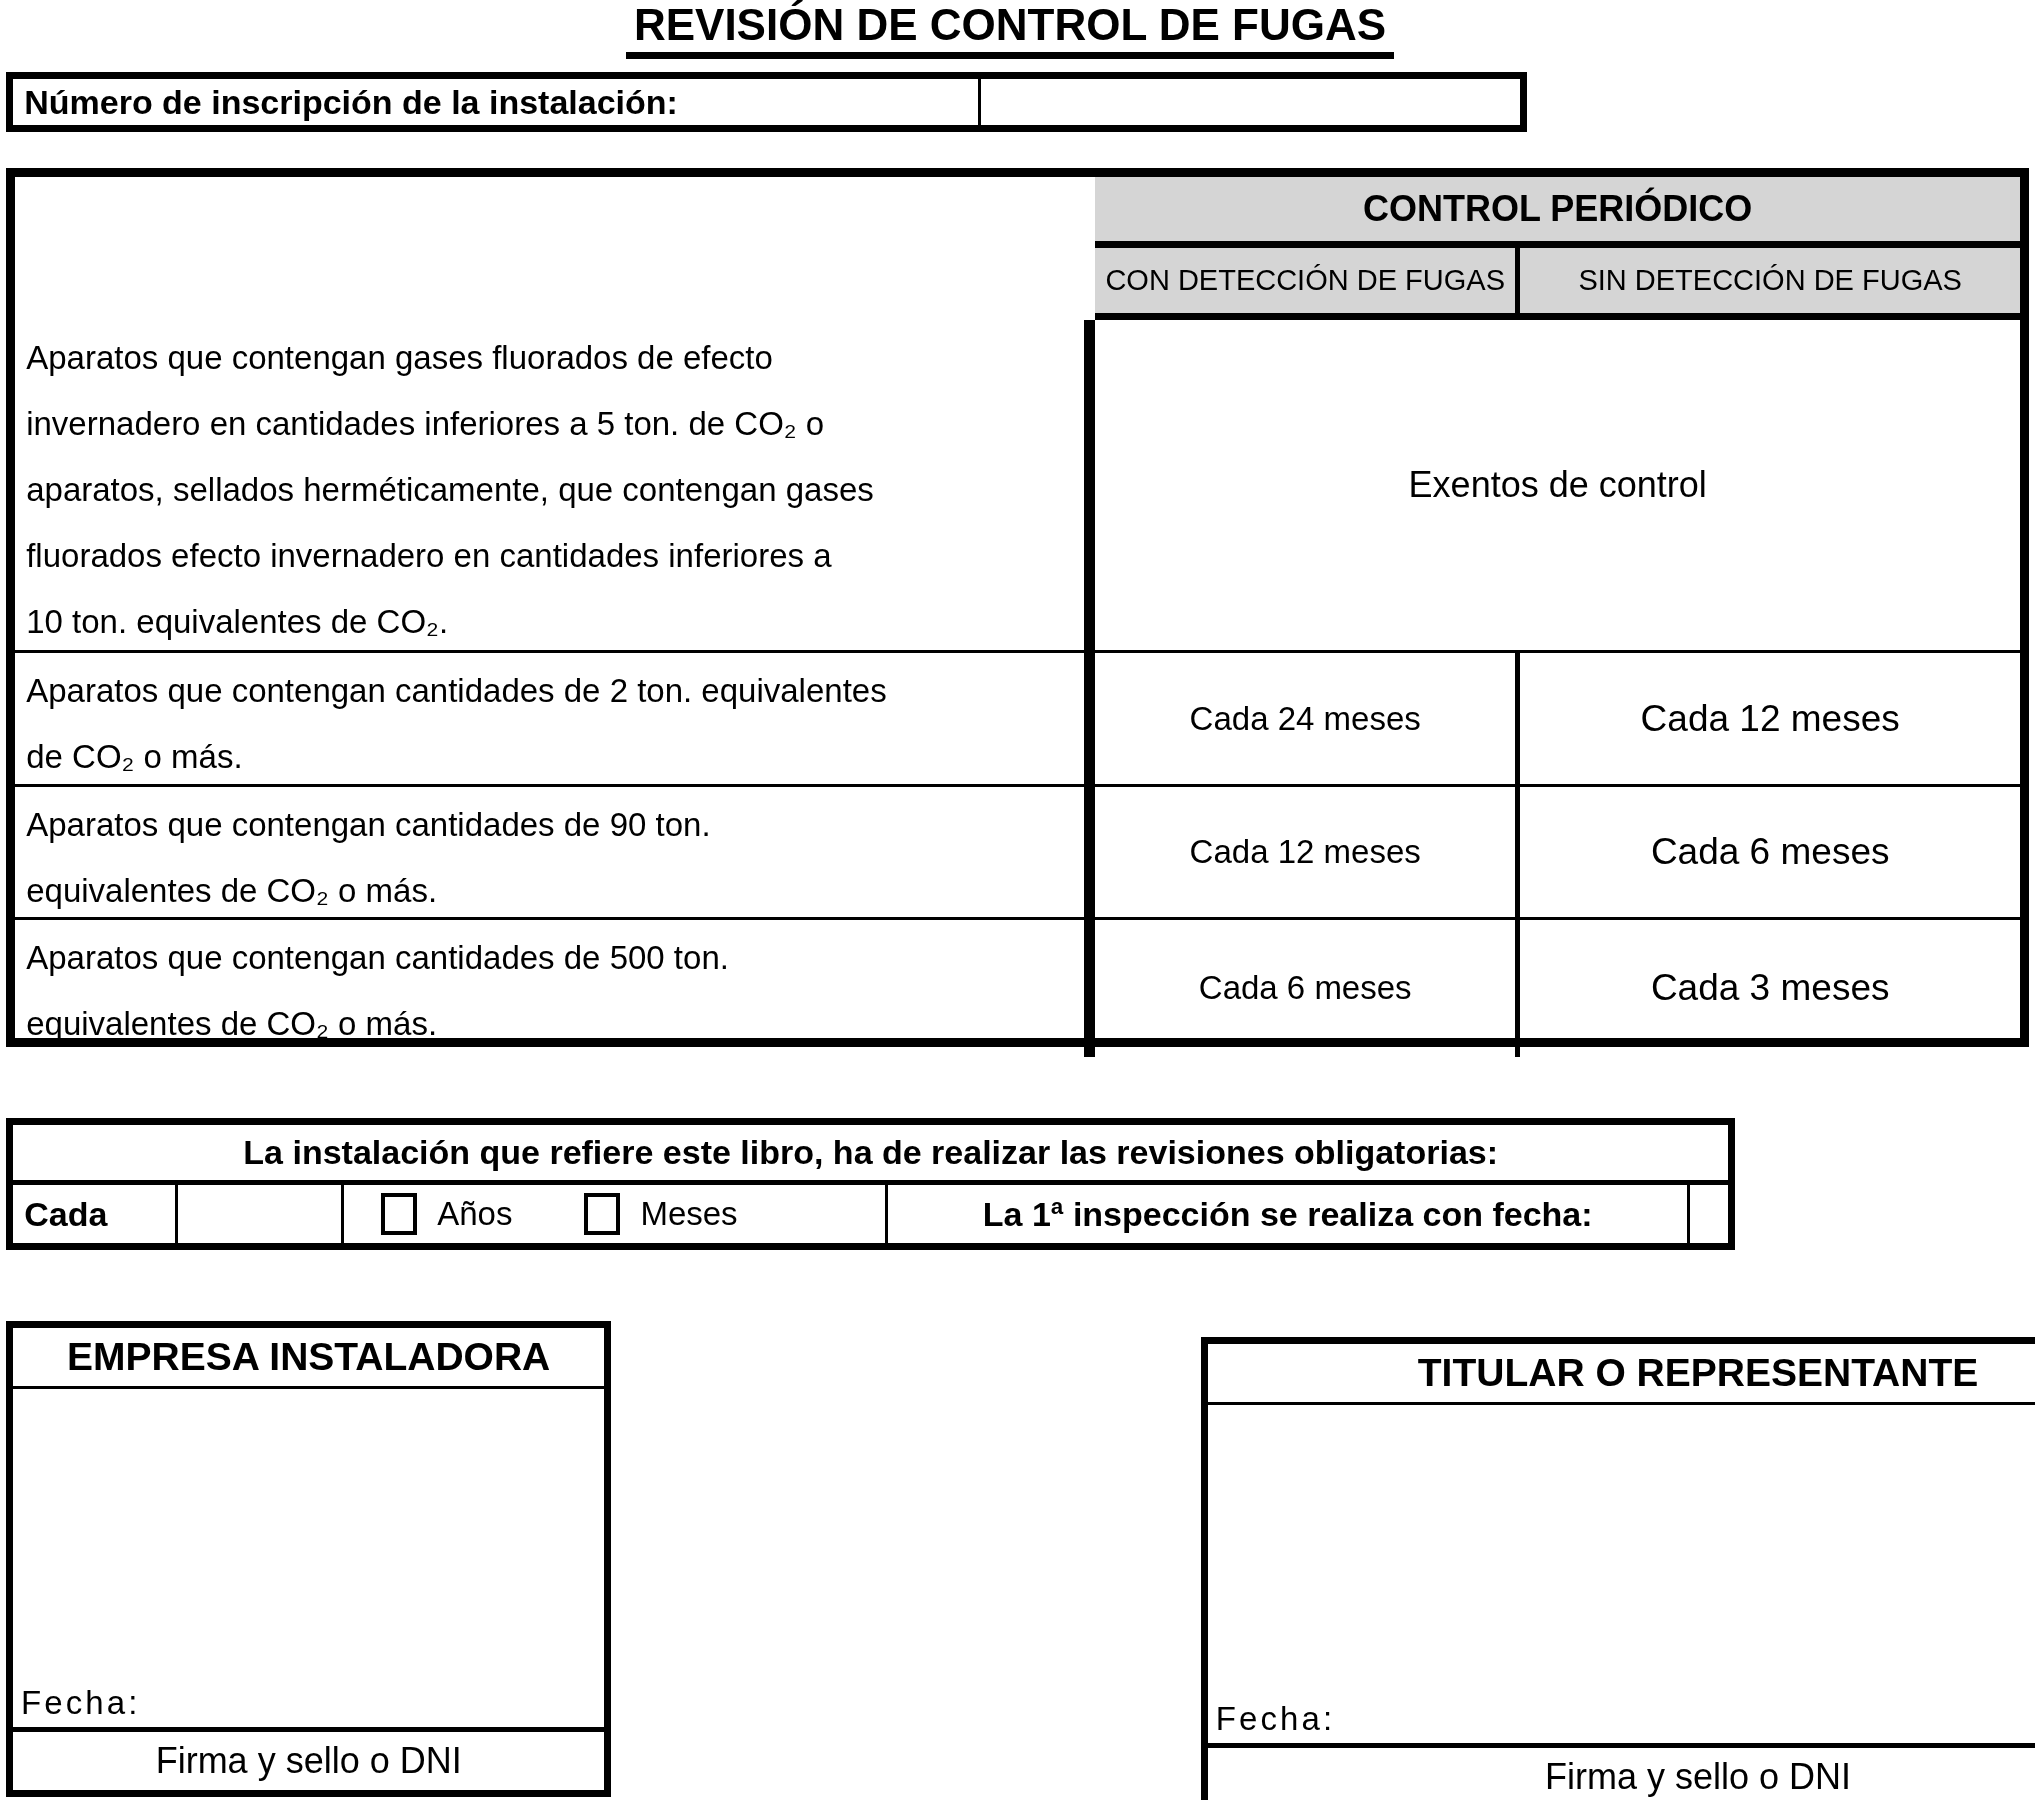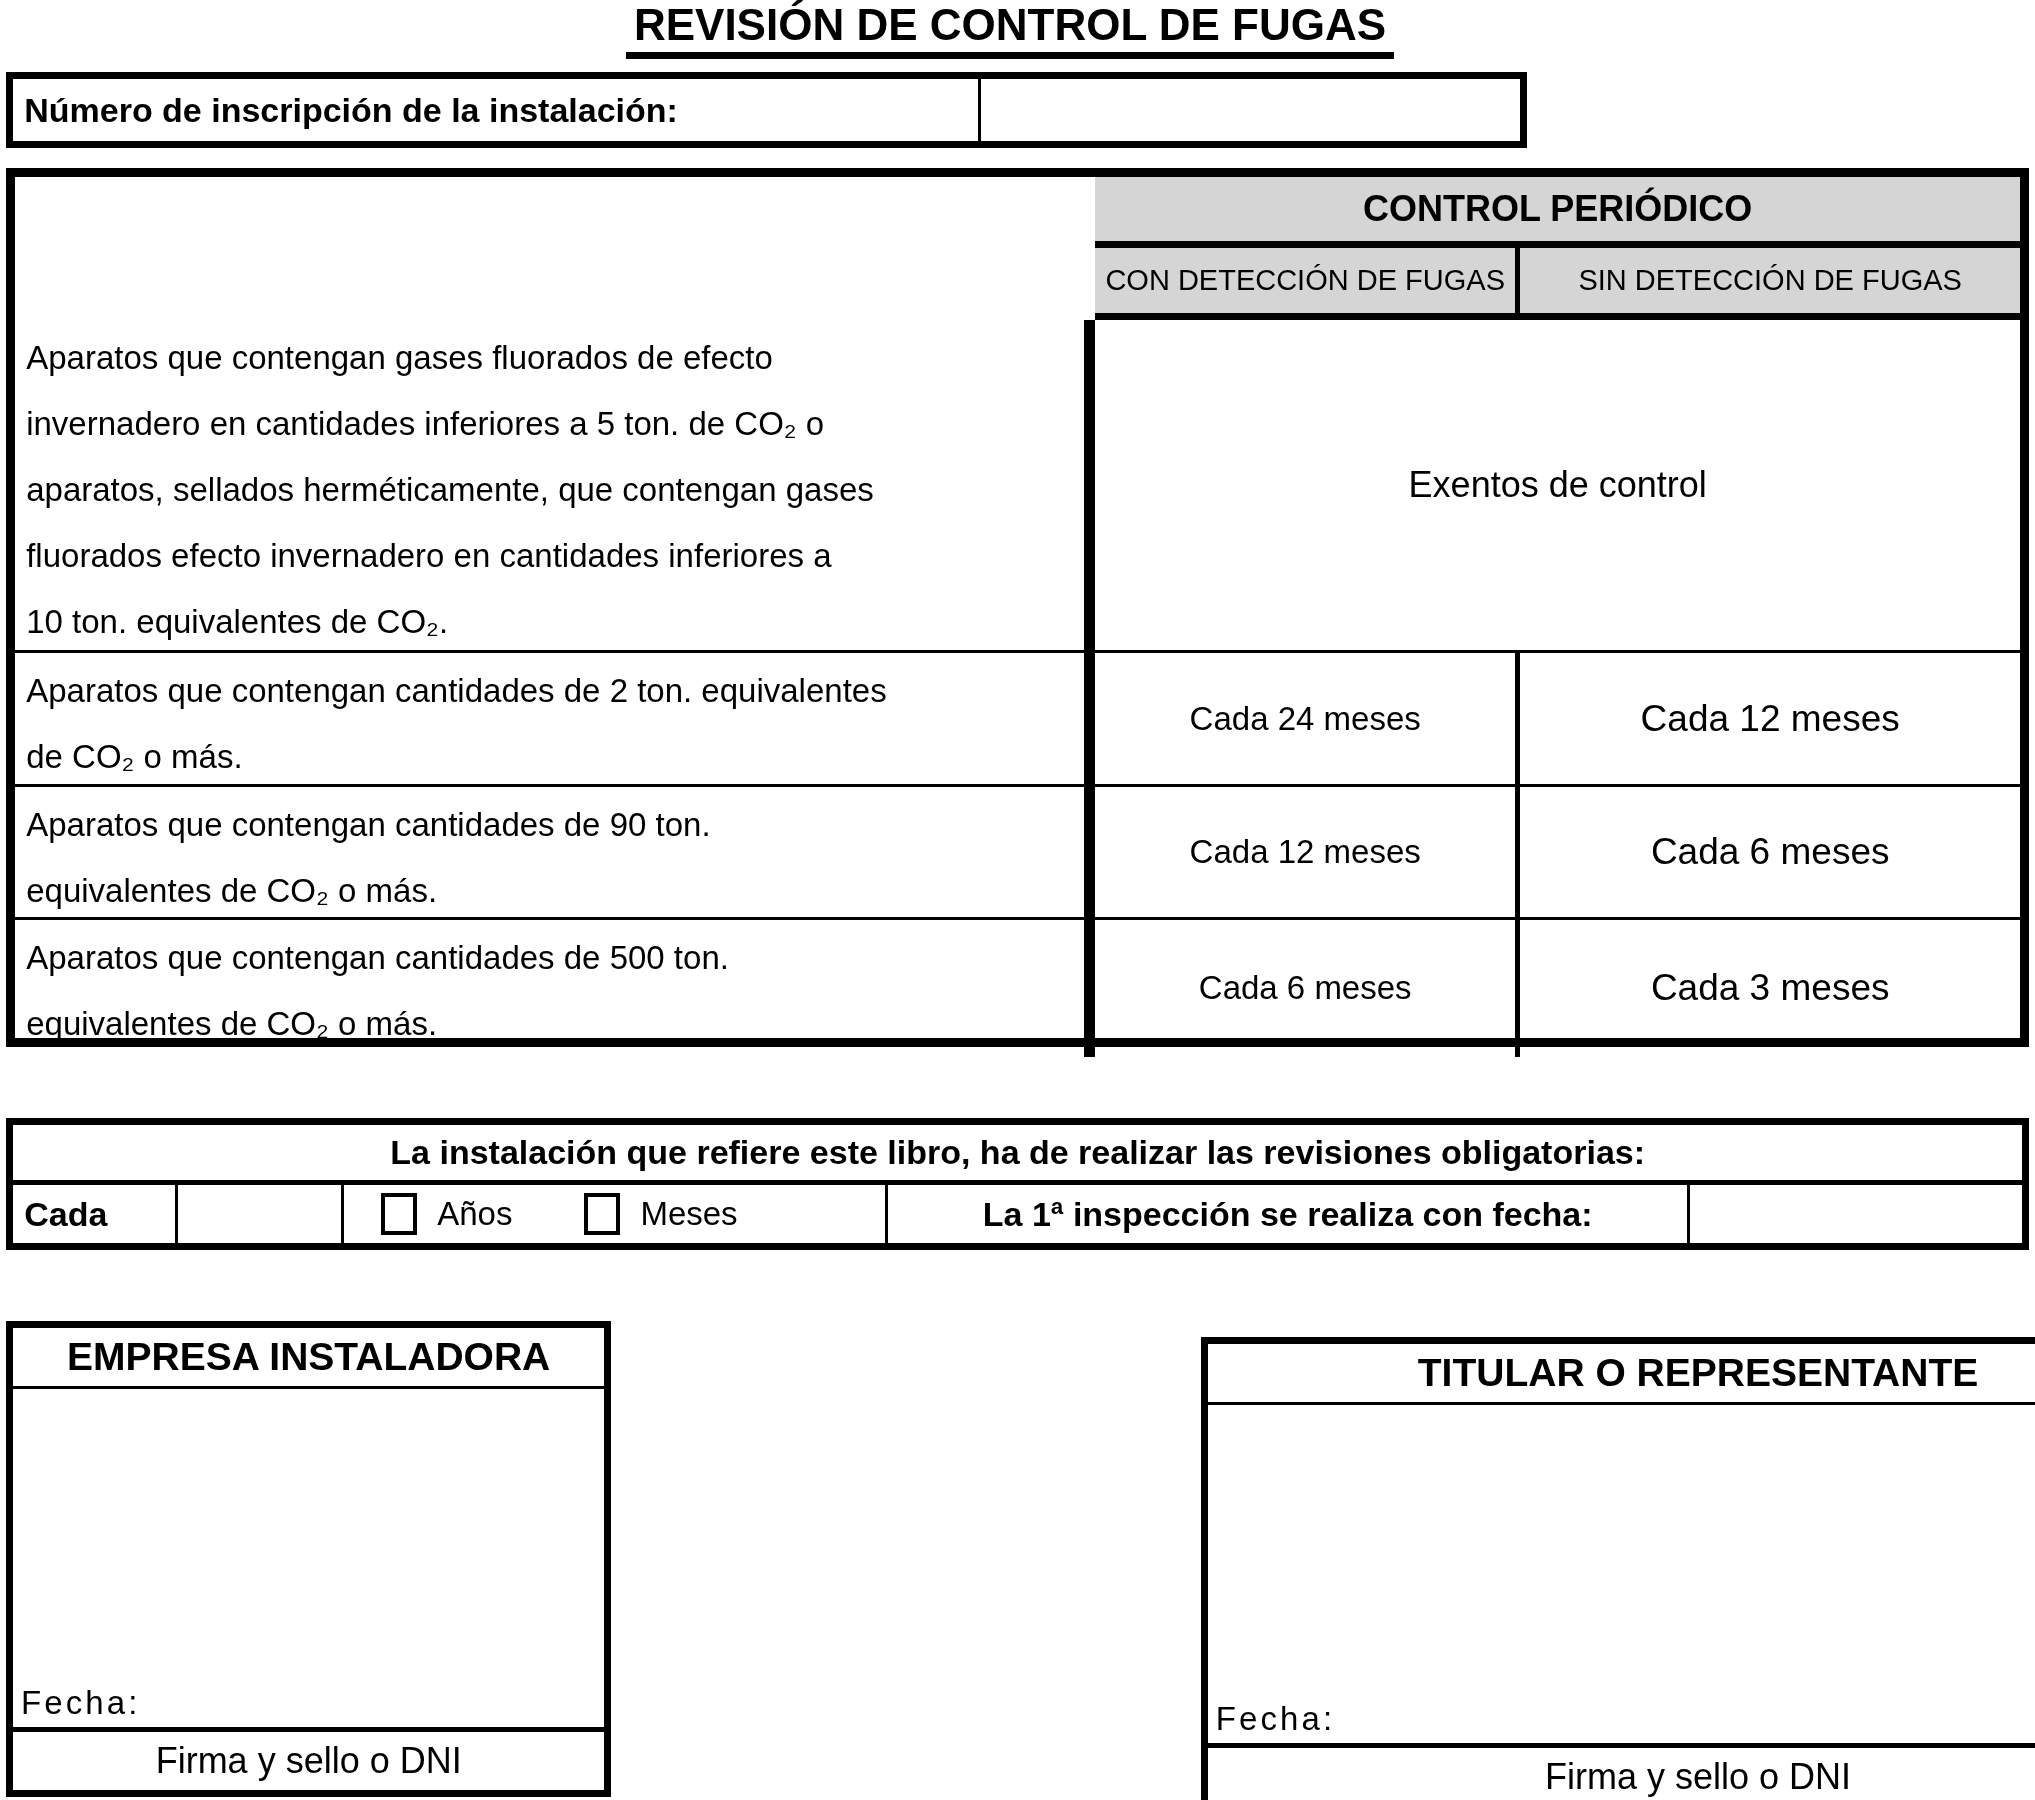--- a/index.html
+++ b/index.html
@@ -6,21 +6,21 @@
   body{font-family:"Liberation Sans", sans-serif;color:#000;}
   *{box-sizing:border-box;}
   .page{position:relative;width:2035px;height:1800px;background:#fff;overflow:hidden;}
 
   
   .title-wrap{position:absolute;left:0;top:1.6px;width:2020px;text-align:center;}
   .title{display:inline-block;font-size:44px;font-weight:bold;letter-spacing:0px;
          border-bottom:7px solid #000;padding:0 7.8px 4.7px 7.8px;line-height:1.05;}
 
   
-  .regbox{position:absolute;left:6.2px;top:72px;width:1521px;height:76px;
+  .regbox{position:absolute;left:6.2px;top:72px;width:1521px;height:60px;
           border:7px solid #000;display:grid;grid-template-columns:968px 1fr;}
   .regbox .lbl{display:flex;align-items:center;padding-left:11px;
                font-size:34px;font-weight:bold;border-right:3.9px solid #000;white-space:nowrap;}
   .regbox .val{background:#fff;}
 
   
   .tbl{position:absolute;left:6.2px;top:168px;width:2023px;height:879px;
        border:9.3px solid #000;display:grid;
        grid-template-columns:1080px 425px 1fr;
        grid-template-rows:71px 72px 333px 134px 133px 1fr;}
@@ -41,21 +41,21 @@
   .desc.last{border-bottom:none;}
   .c-exento{grid-column:2/4;grid-row:3;border-bottom:3.9px solid #000;
             display:flex;align-items:center;justify-content:center;font-size:36px;}
   .c-mid{display:flex;align-items:center;justify-content:center;
          border-right:5.4px solid #000;border-bottom:3.9px solid #000;font-size:33px;}
   .c-rgt{display:flex;align-items:center;justify-content:center;
          border-bottom:3.9px solid #000;font-size:37px;}
   .c-mid.last,.c-rgt.last{border-bottom:none;}
 
   
-  .sched{position:absolute;left:6.2px;top:1118px;width:2023px;height:132px;
+  .sched{position:absolute;left:6.2px;top:1118px;width:1729px;height:132px;
          border:7px solid #000;display:grid;grid-template-rows:60px 1fr;}
   .sched-hdr{border-bottom:5.4px solid #000;display:flex;align-items:center;justify-content:center;
              font-size:34px;font-weight:bold;white-space:nowrap;}
   .sched-row{display:grid;grid-template-columns:165px 166px 544px 802px 1fr;}
   .sched-row > div{border-right:3.9px solid #000;}
   .sched-row > div:last-child{border-right:none;}
   .cell-cada{display:flex;align-items:center;padding-left:11px;font-size:34px;font-weight:bold;}
   .cell-chk{display:flex;align-items:center;padding-left:37px;font-size:33px;}
   .chk{display:inline-block;width:36px;height:42px;border:4.7px solid #000;background:#fff;}
   .chk-lbl{margin-left:20px;}

